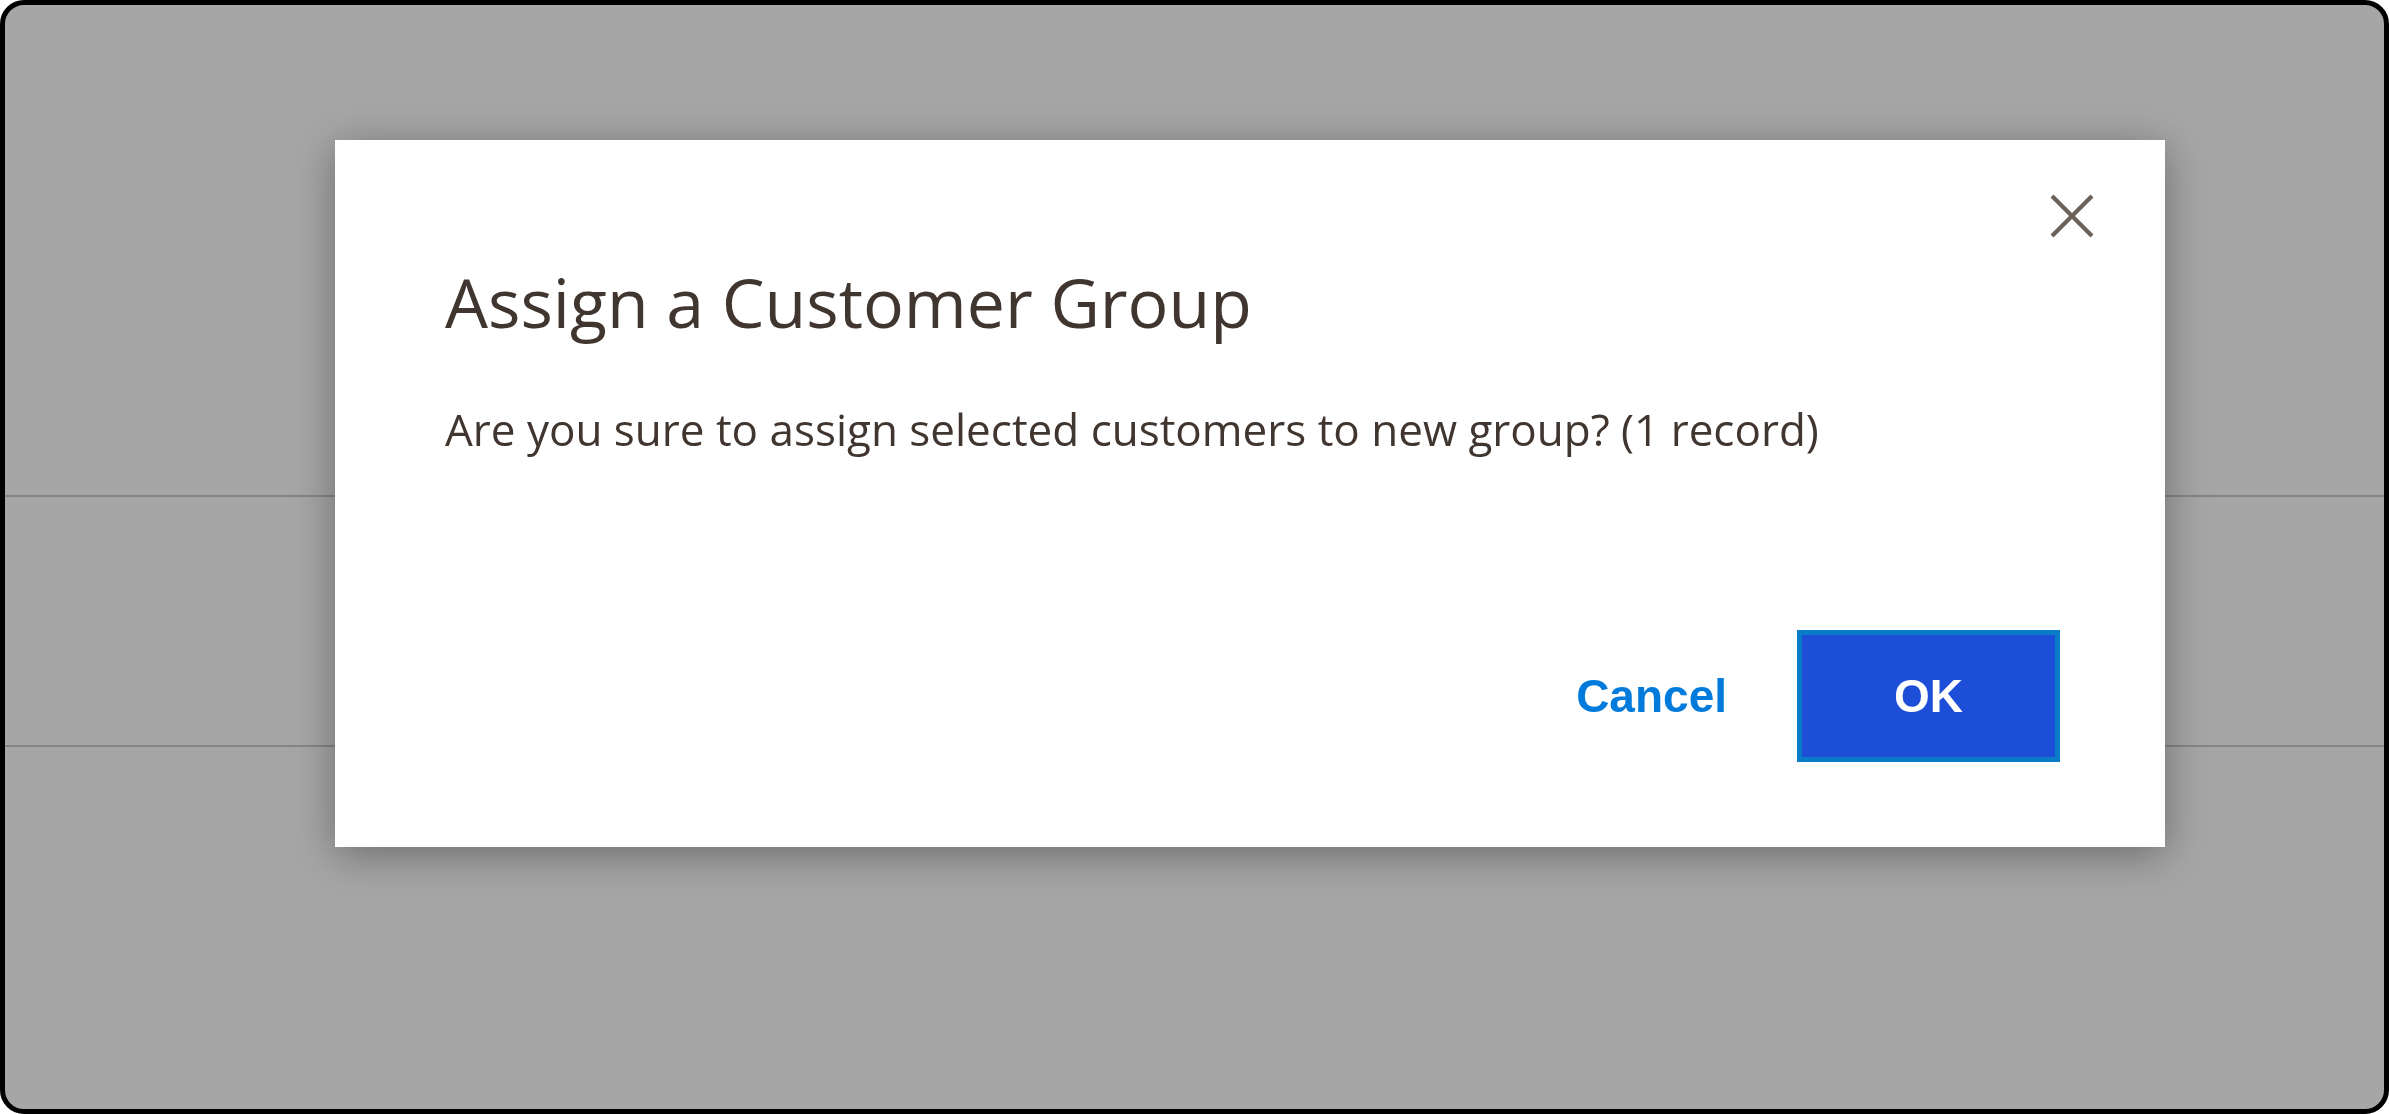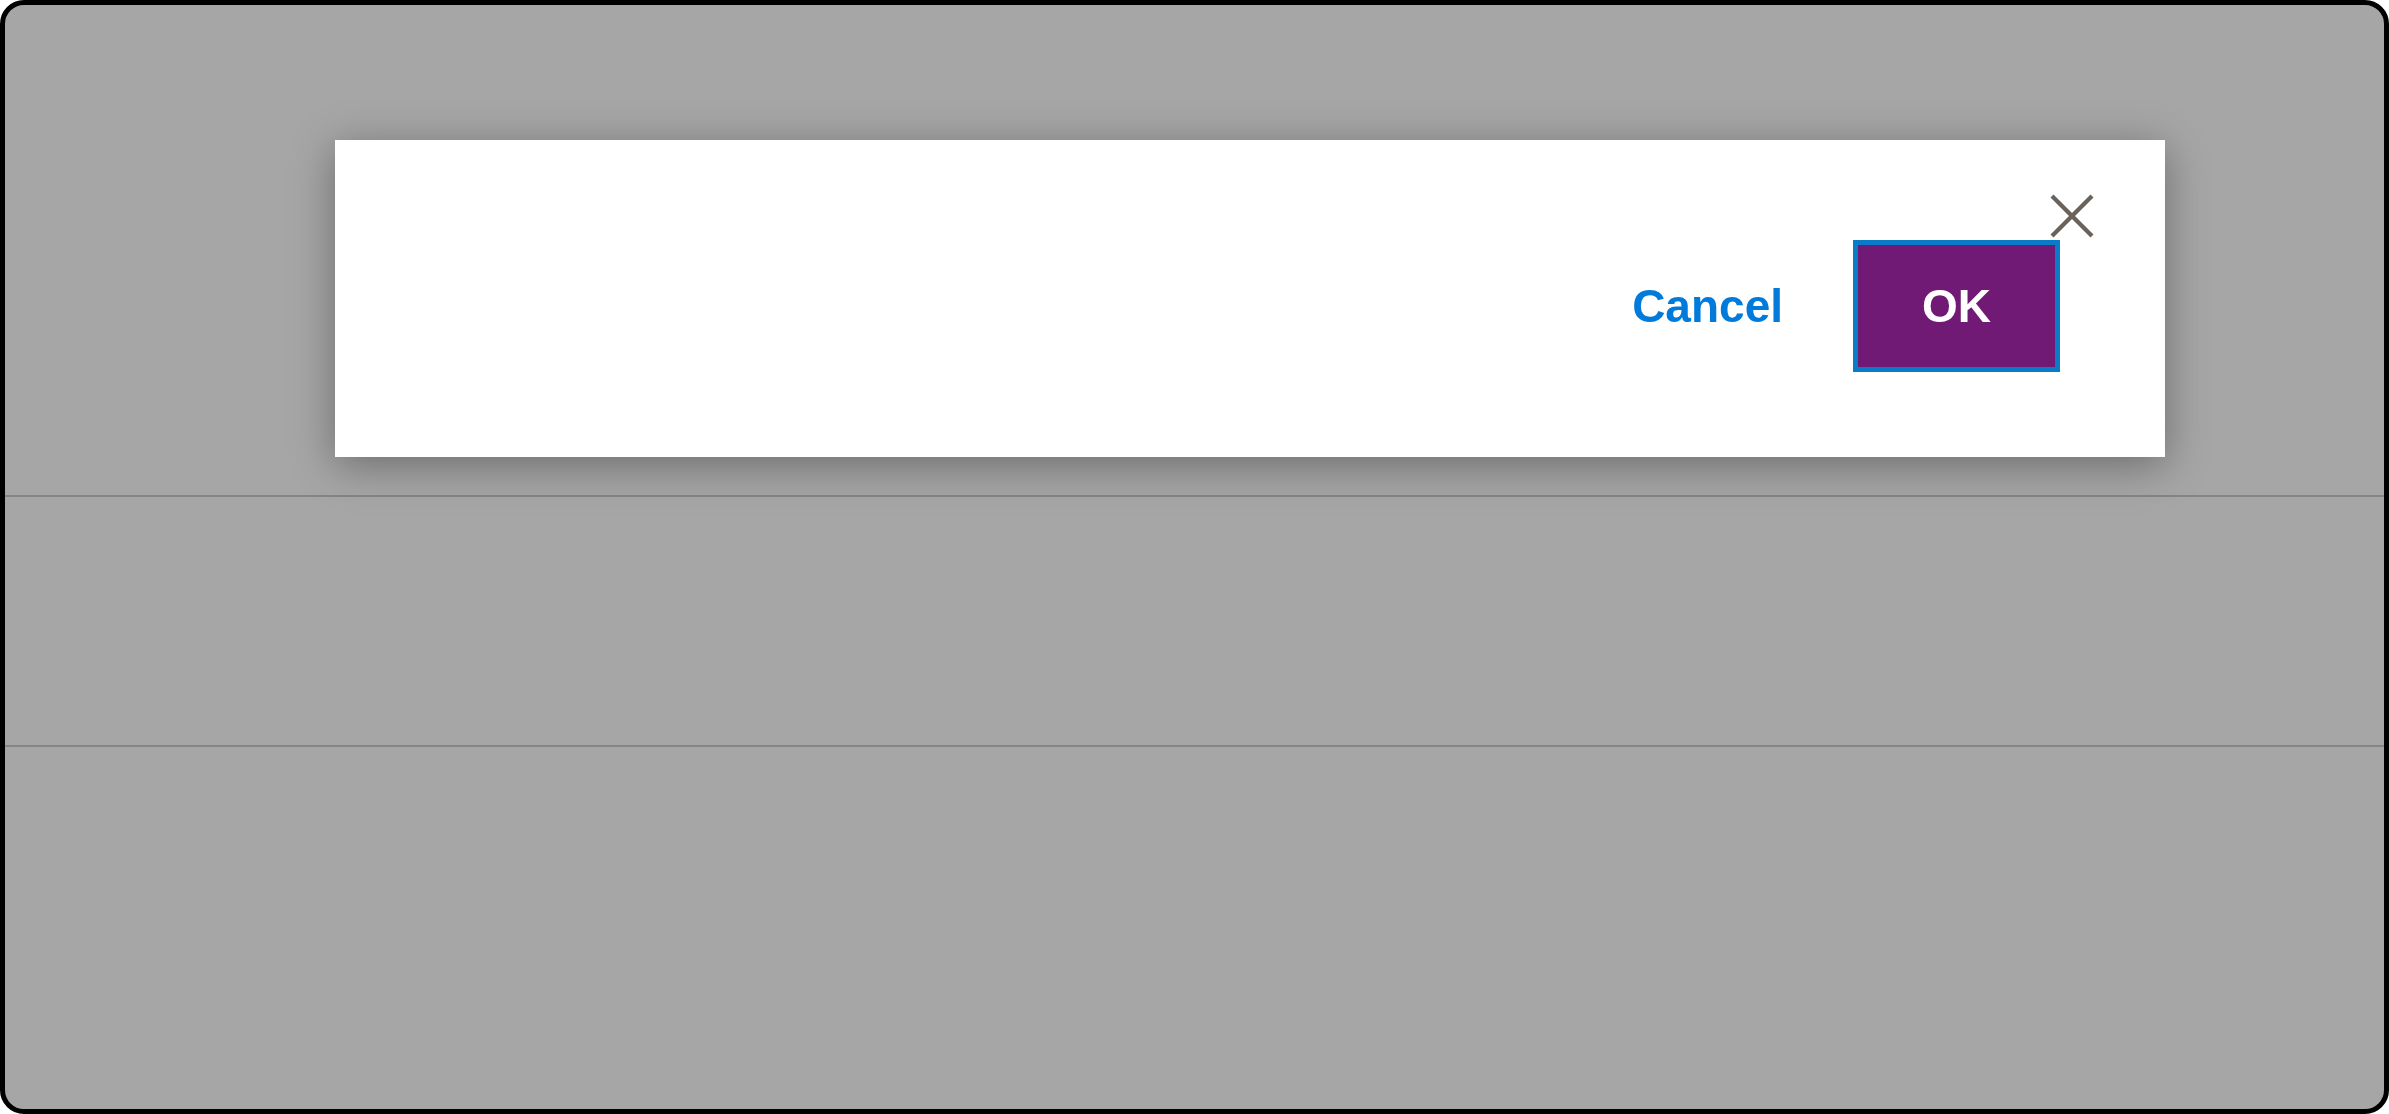--- a/index.html
+++ b/index.html
@@ -106,27 +106,27 @@
       background: transparent;
       border: none;
       color: #007bdb;
       font-size: 46px;
       font-weight: 600;
       cursor: pointer;
       padding: 20px 10px;
     }
     
     .btn-ok {
-      background: #701a75;
+      background: #1d4ed8;
       border: 5px solid #0a7cc7;
       color: #ffffff;
       font-size: 46px;
       font-weight: 600;
       cursor: pointer;
-      padding: 34px 64px;
+      padding: 34px 92px;
       min-width: 200px;
       text-align: left;
     }
   </style>
 </head>
 <body>
 
 <div class="outer-frame">
   <div class="bg-line-1"></div>
   <div class="bg-line-2"></div>
@@ -134,19 +134,23 @@
   <div class="modal">
     <button class="modal-close">
       <span>
         <svg viewBox="0 0 24 24" fill="none" stroke="#6b625b" stroke-width="1.7">
           <line x1="4" y1="4" x2="20" y2="20"></line>
           <line x1="20" y1="4" x2="4" y2="20"></line>
         </svg>
       </span>
     </button>
 
+    <div class="modal-content">
+      <h1 class="modal-title">Assign a Customer Group</h1>
+      <p class="modal-message">Are you sure to assign selected customers to new group? (1 record)</p>
+    </div>
 
     <div class="modal-footer">
       <button class="btn-cancel">Cancel</button>
       <button class="btn-ok">OK</button>
     </div>
   </div>
 </div>
 
 </body></html>

